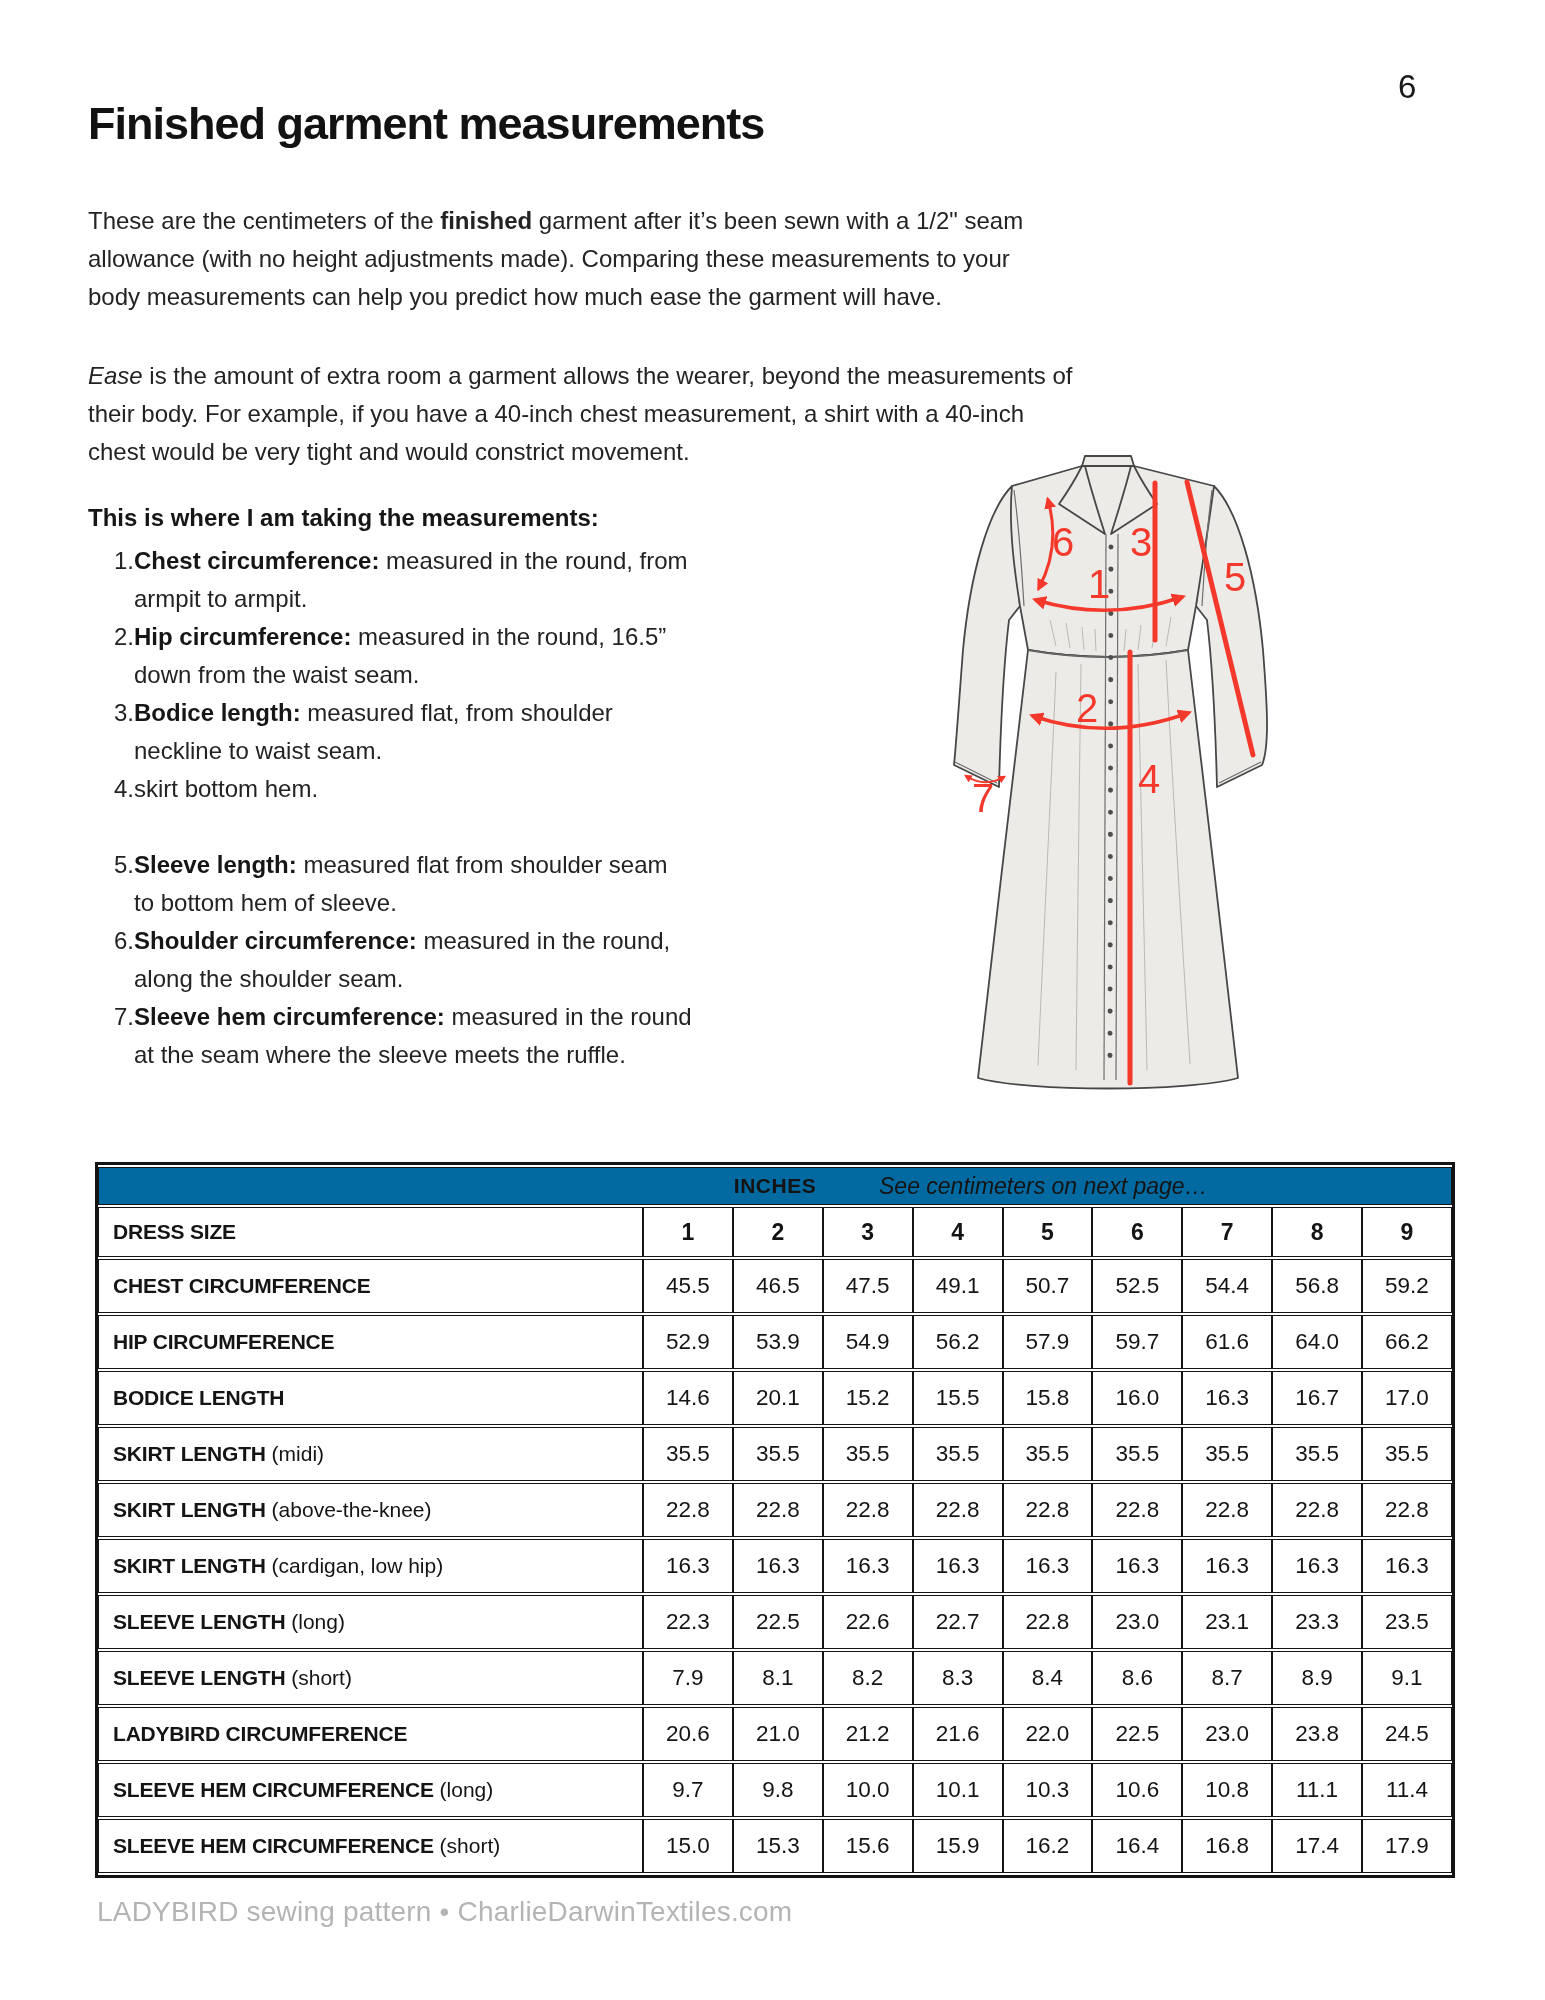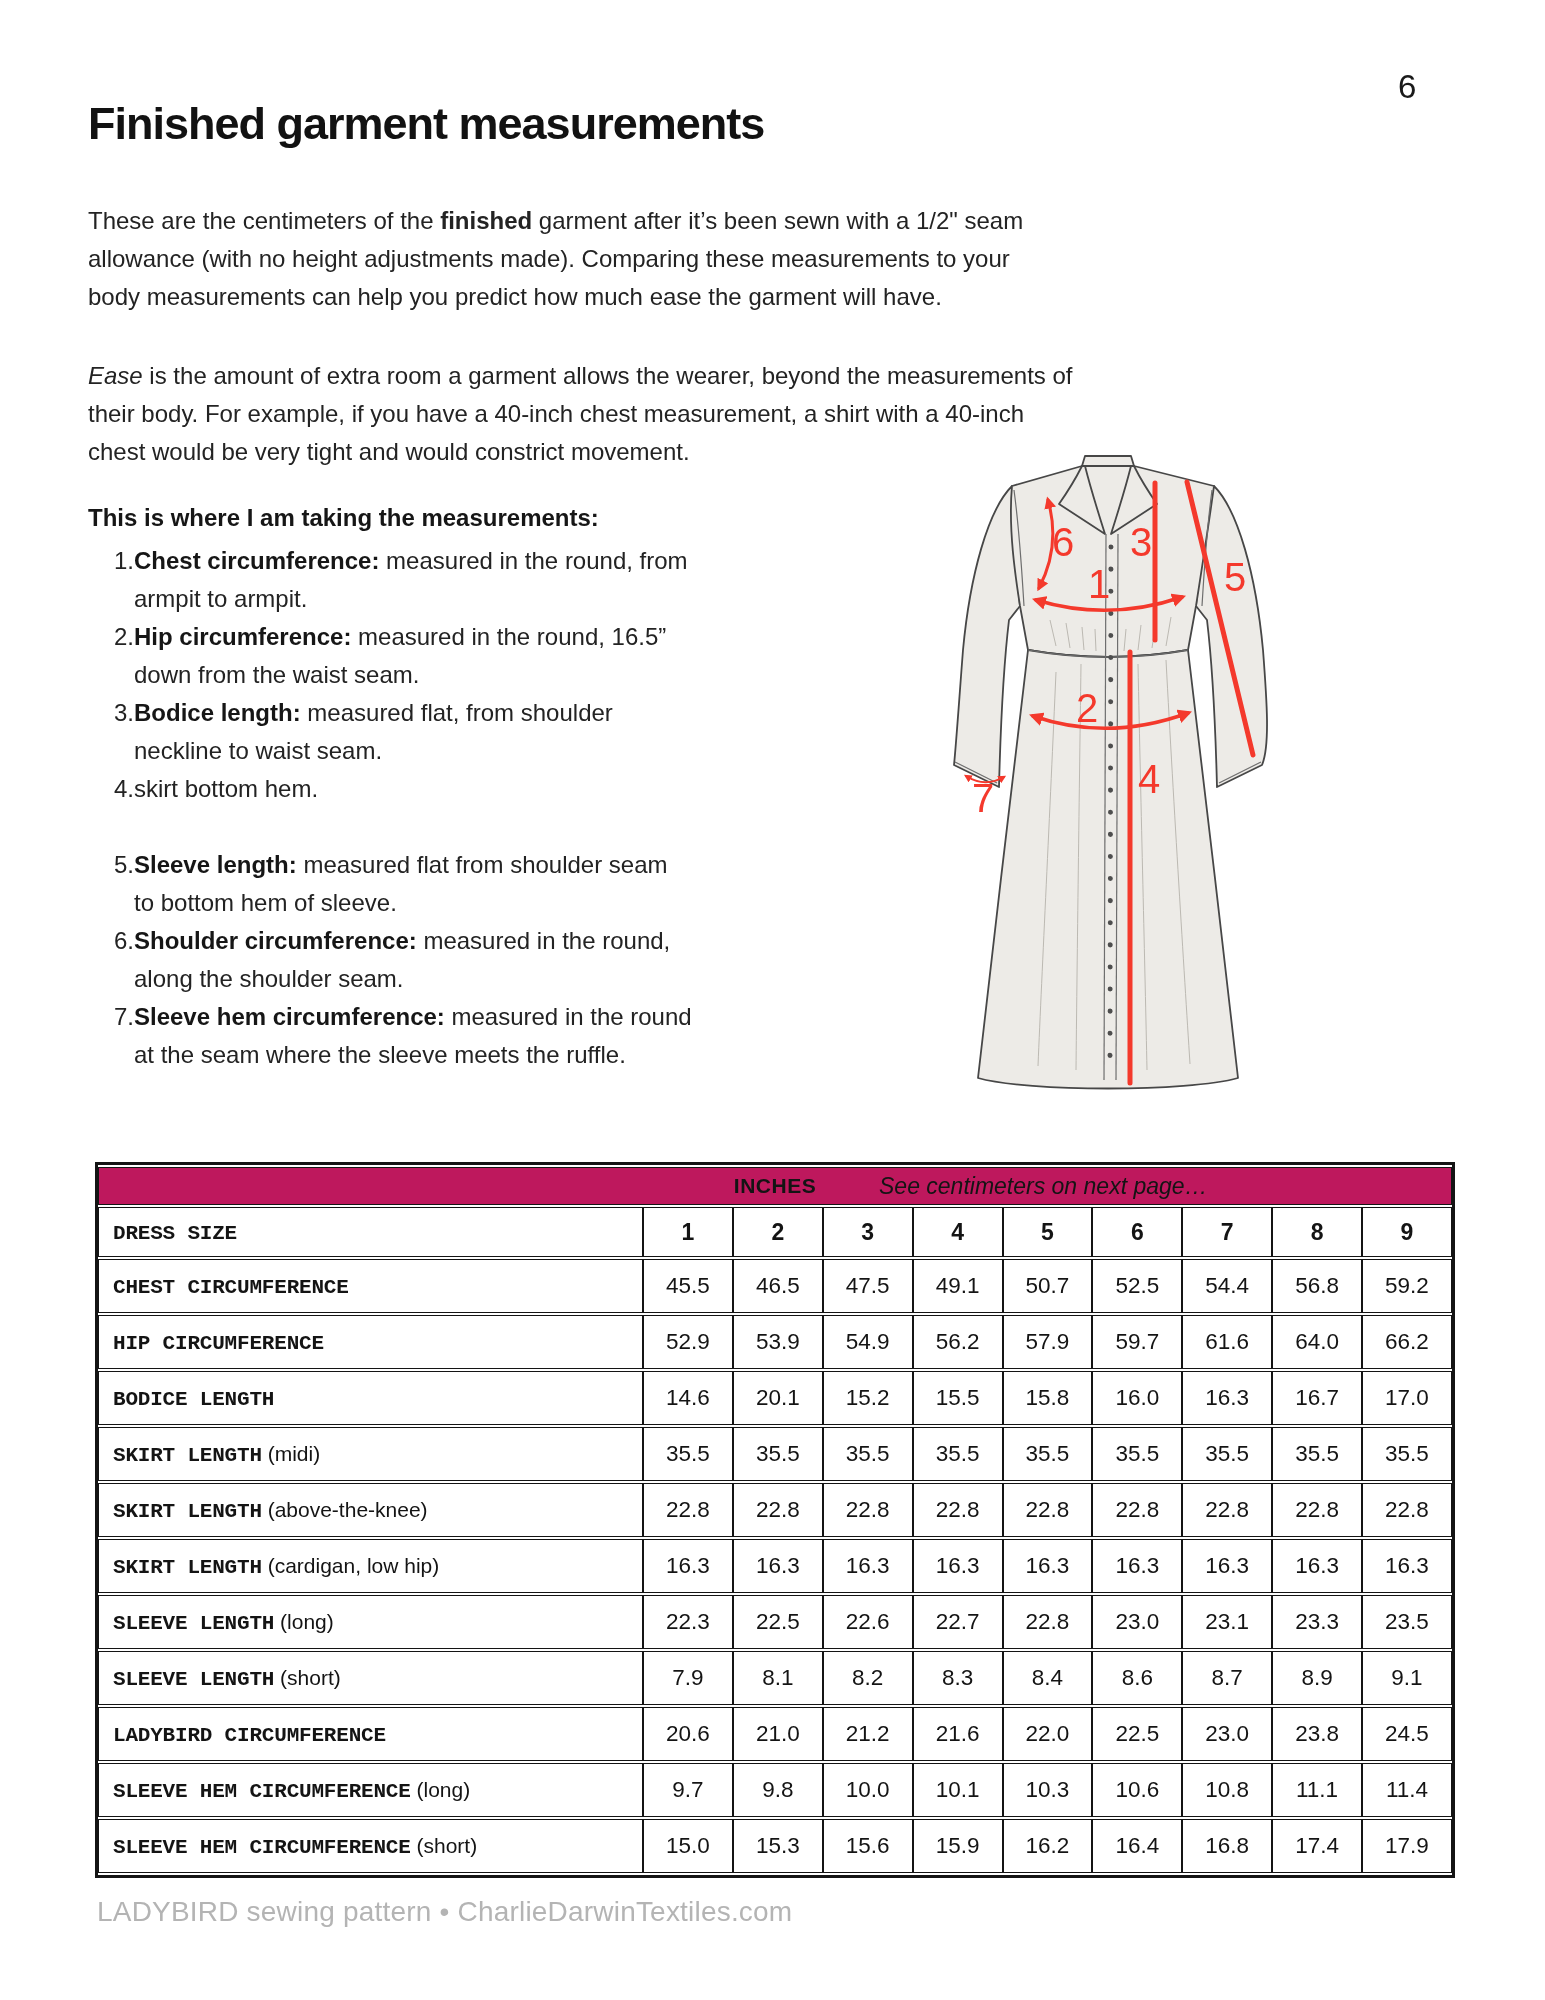--- a/index.html
+++ b/index.html
@@ -35,35 +35,35 @@
   .dress-wrap svg { width:340px; height:650px; display:block; }
   .anno-num { font-family:"Liberation Sans", sans-serif; }
 
   table.mtable {
     position:absolute; left:95px; top:1162px; width:1360px;
     border-collapse:separate; border-spacing:0 2px;
     border:3px solid #141414; table-layout:fixed;
     background:#ffffff; color:#141414;
   }
   .mtable td { border:1px solid #141414; vertical-align:middle; background:#ffffff; }
-  tr.hdr td { height:38px; background:#be185d; position:relative; border:1px solid #141414; }
+  tr.hdr td { height:38px; background:#0369a1; position:relative; border:1px solid #141414; }
   .inches {
     position:absolute; left:50%; transform:translateX(-50%);
     top:50%; margin-top:-13px; line-height:26px;
     font-size:21px; font-weight:bold; letter-spacing:0.5px;
   }
   .note {
     position:absolute; left:calc(50% + 104px);
     top:50%; margin-top:-14px; line-height:28px;
     font-size:23px; font-style:italic;
   }
   tr.size-row td { height:50px; }
   tr.data td { height:54px; }
   .lbl { padding-left:14px; text-align:left; font-size:21px; }
-  .lbl b { font-weight:bold; letter-spacing:-0.2px;font-family:Liberation Mono, monospace; }
+  .lbl b { font-weight:bold; letter-spacing:-0.2px; }
   .sfx { font-weight:normal; font-size:21px; }
   .val { text-align:center; font-size:22.5px; }
   .sz { font-weight:bold; font-size:23px; }
 
   .footer { left:97px; top:1896px; font-size:28px; color:#b4b4b4; letter-spacing:0.2px; }
 </style>
 </head>
 <body>
 
 <div class="abs page-number">6</div>

